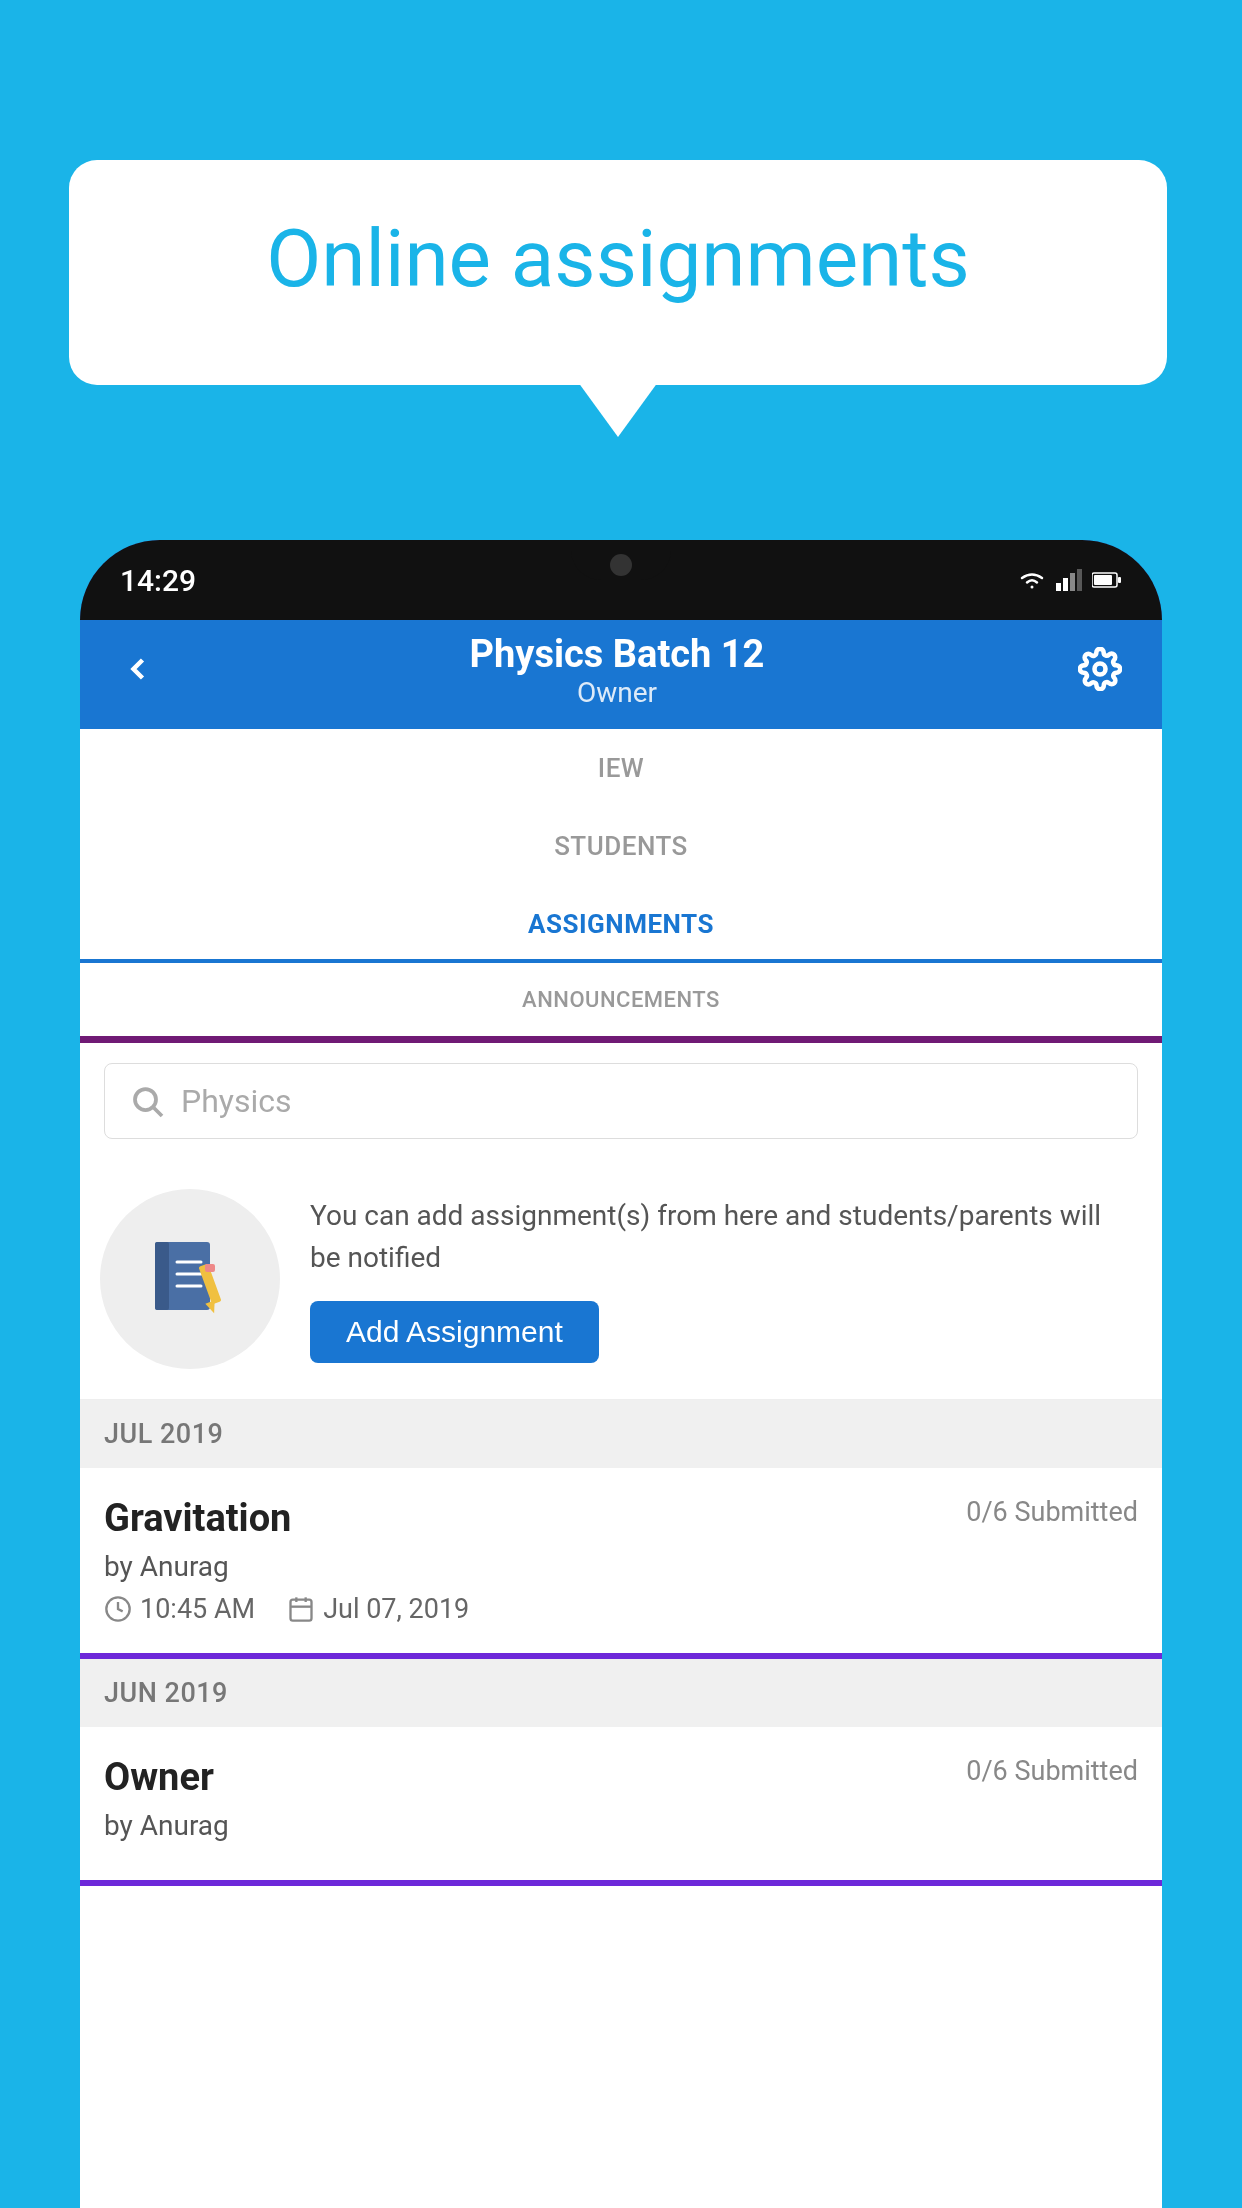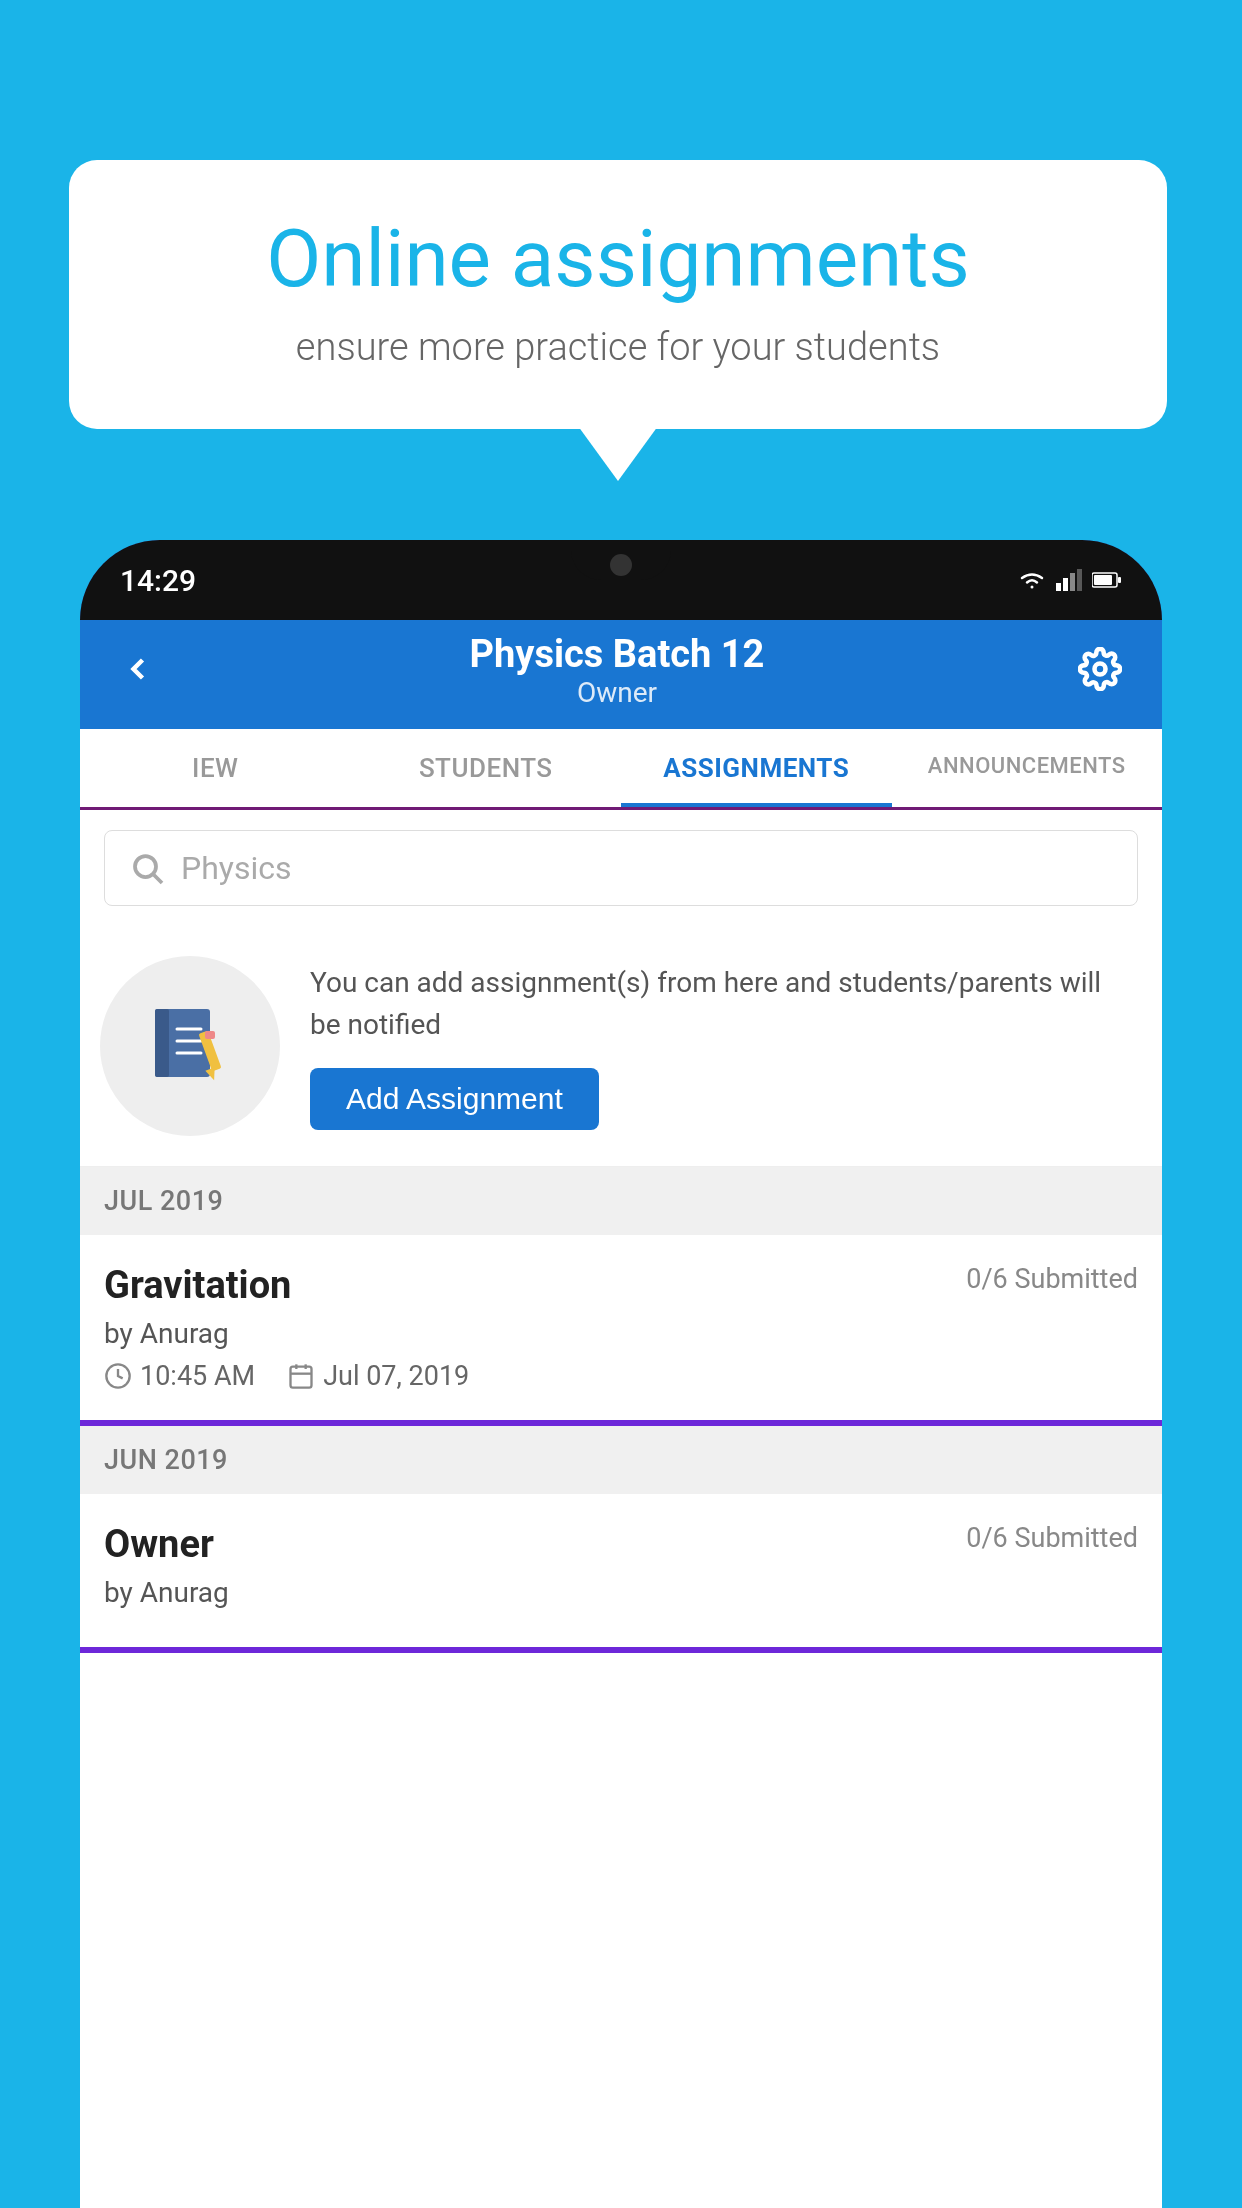--- a/index.html
+++ b/index.html
@@ -126,22 +126,23 @@
     }
     .header-subtitle {
       color: rgba(255,255,255,0.85);
       font-size: 28px;
       font-weight: 400;
     }
 
     
     .tab-bar {
       display: flex;
-      border-bottom: 3px solid #701a75;
+      border-bottom: 7px solid #701a75;
       background: white;
+      flex-direction: column;
     }
     .tab-item {
       flex: 1;
       text-align: center;
       padding: 24px 10px;
       font-size: 26px;
       color: #999;
       font-weight: 500;
       letter-spacing: 0.5px;
       cursor: pointer;
@@ -301,21 +302,20 @@
       fill: none;
       stroke: #888;
       stroke-width: 2;
     }
   </style>
 </head>
 <body>
 
 <div class="speech-bubble">
   <div class="speech-bubble-title">Online assignments</div>
-  <div class="speech-bubble-subtitle">ensure more practice for your students</div>
 </div>
 
 <div class="phone">
 
   <div class="phone-top-bar">
     <span class="phone-time">14:29</span>
     <div class="phone-notch">
       <div class="phone-camera"></div>
     </div>
     <div class="phone-status-icons">

